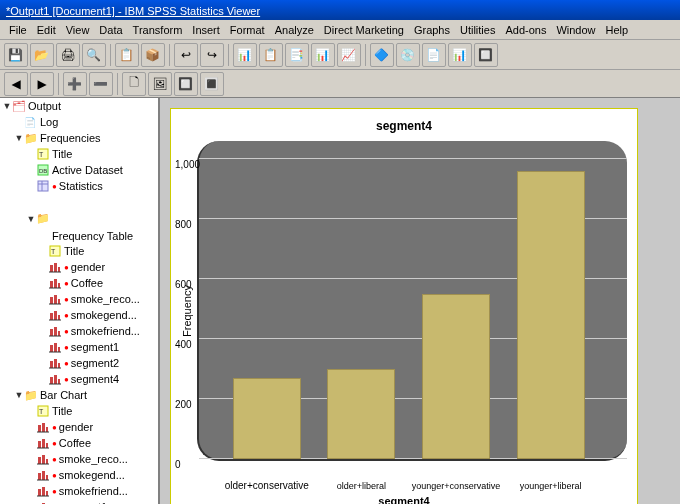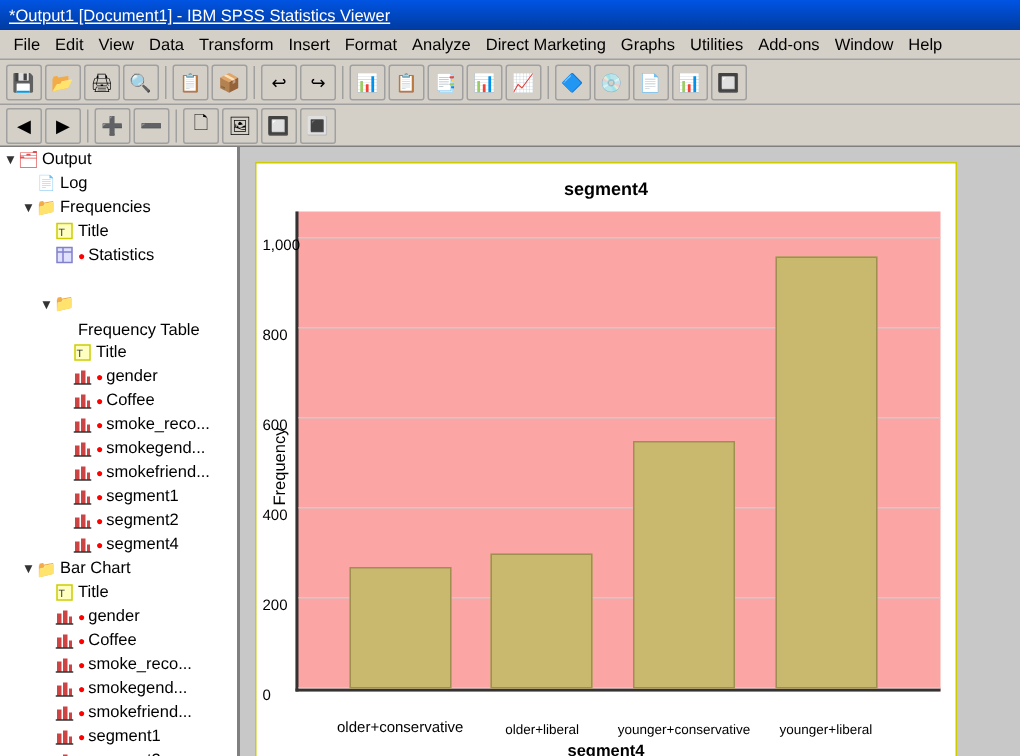--- a/index.html
+++ b/index.html
@@ -127,23 +127,24 @@
       text-align: center;
       height: 300px;
       display: flex;
       align-items: center;
       justify-content: center;
     }
     #chart-plot {
       position: relative;
       width: 430px;
       height: 320px;
-      background: #fca5a5;
+      background: #737373;
       border-left: 2px solid #333;
       border-bottom: 2px solid #333;
+      border-radius: 22px;
     }
     .y-tick {
       position: absolute;
       left: -24px;
       font-size: 10px;
       transform: translateY(50%);
     }
     .y-gridline {
       position: absolute;
       left: 0;
@@ -256,20 +257,31 @@
       <div class="tree-item">
         <span class="tree-indent" style="width: 26px; display: inline-block;"></span>
         <span class="tree-expand"></span>
         <span class="tree-icon">
           <svg width="12" height="12" viewBox="0 0 12 12">
             <rect x="1" y="1" width="10" height="10" fill="#ffffc0" stroke="#cccc00"></rect>
             <text x="2" y="9" font-size="7" fill="#333">T</text>
           </svg>
         </span>
         <span style="font-size: 11px;">Title</span>
+      </div>
+      <div class="tree-item">
+        <span class="tree-indent" style="width: 26px; display: inline-block;"></span>
+        <span class="tree-expand"></span>
+        <span class="tree-icon">
+          <svg width="12" height="12" viewBox="0 0 12 12">
+            <rect x="1" y="1" width="10" height="10" fill="#c0ffc0" stroke="#40cc40"></rect>
+            <text x="2" y="9" font-size="6" fill="#333">DB</text>
+          </svg>
+        </span>
+        <span style="font-size: 11px;">Active Dataset</span>
       </div>
       <div class="tree-item">
         <span class="tree-indent" style="width: 26px; display: inline-block;"></span>
         <span class="tree-expand"></span>
         <span class="tree-icon">
           <svg width="12" height="12" viewBox="0 0 12 12">
             <rect x="1" y="1" width="10" height="10" fill="#e0e0ff" stroke="#8080cc"></rect>
             <line x1="1" y1="4" x2="11" y2="4" stroke="#8080cc" stroke-width="1"></line>
             <line x1="5" y1="1" x2="5" y2="11" stroke="#8080cc" stroke-width="1"></line>
           </svg>

